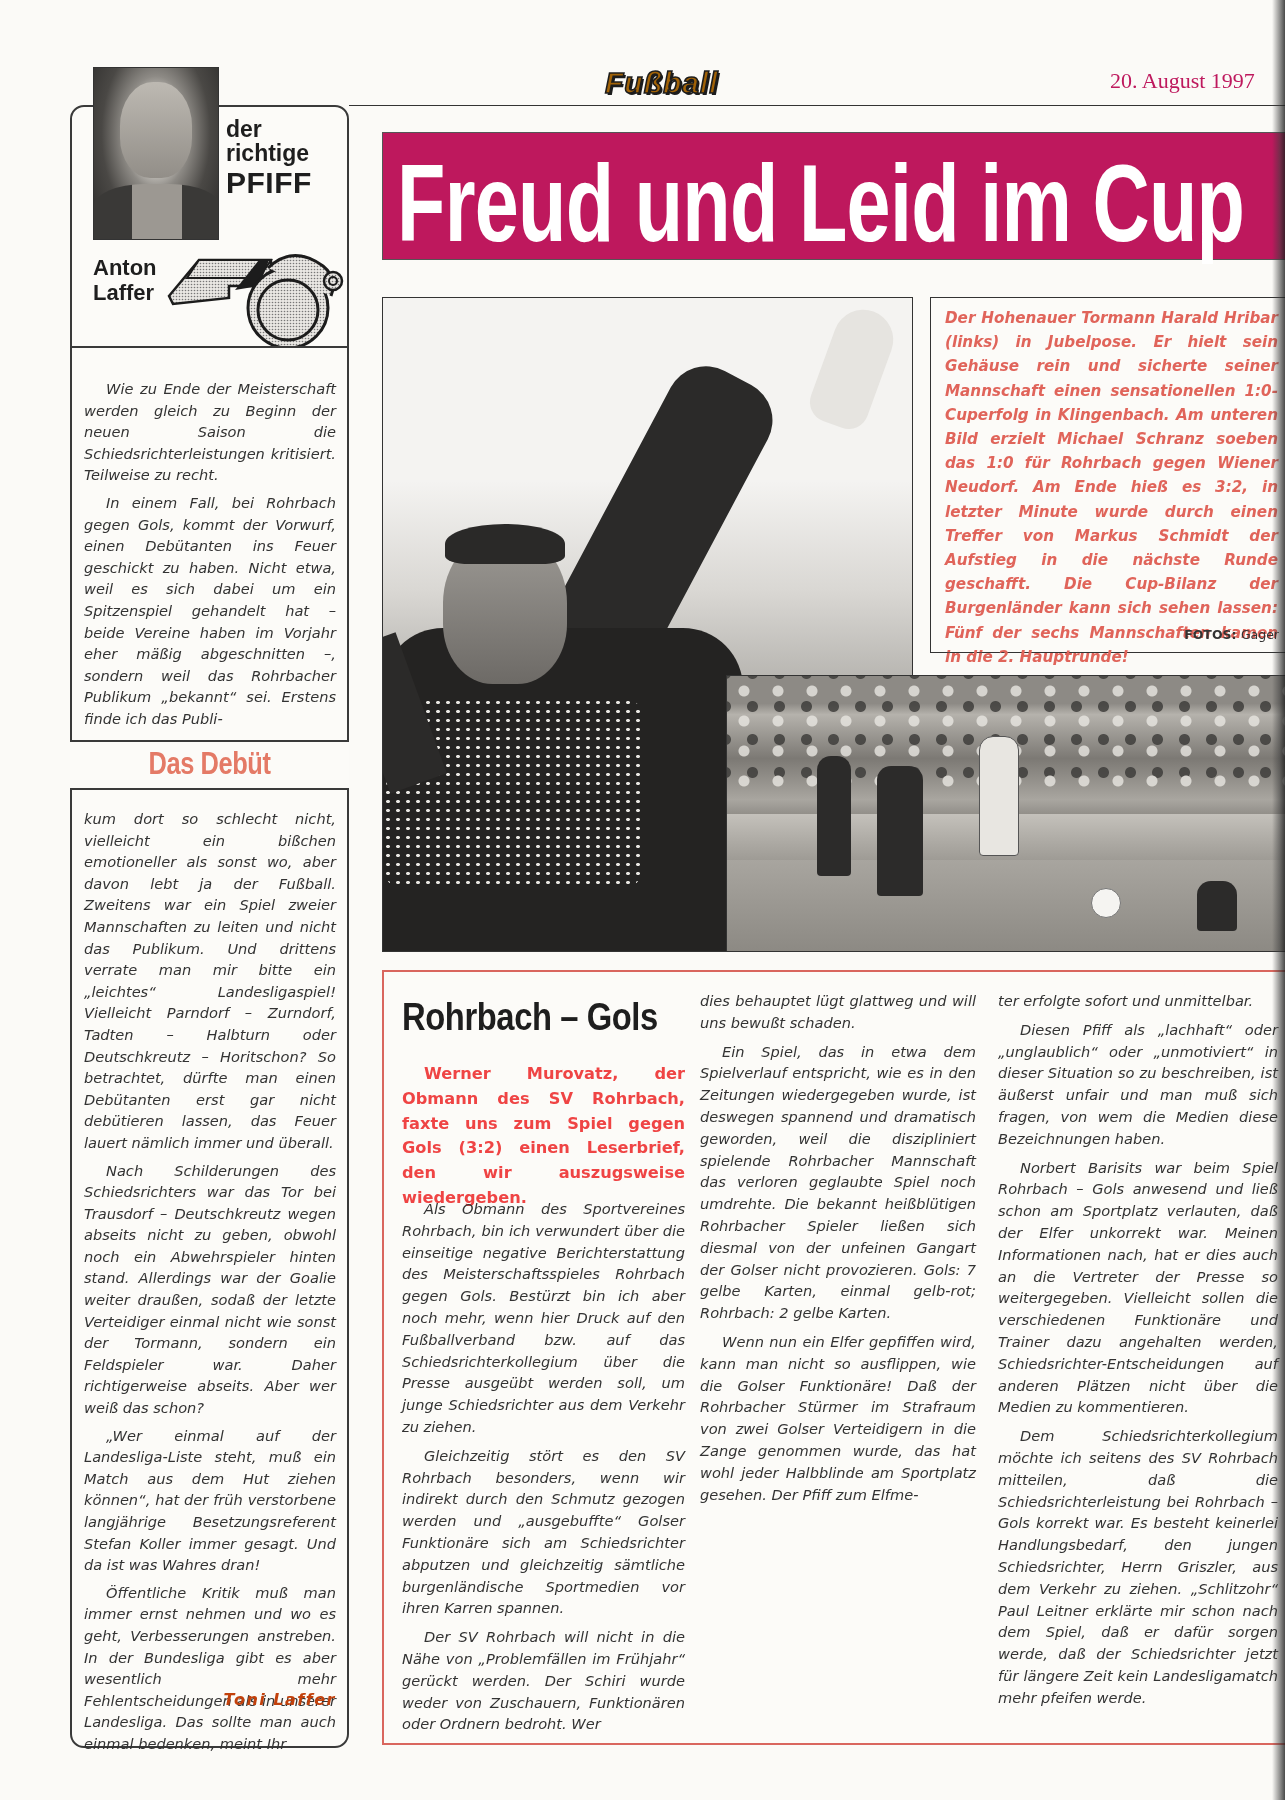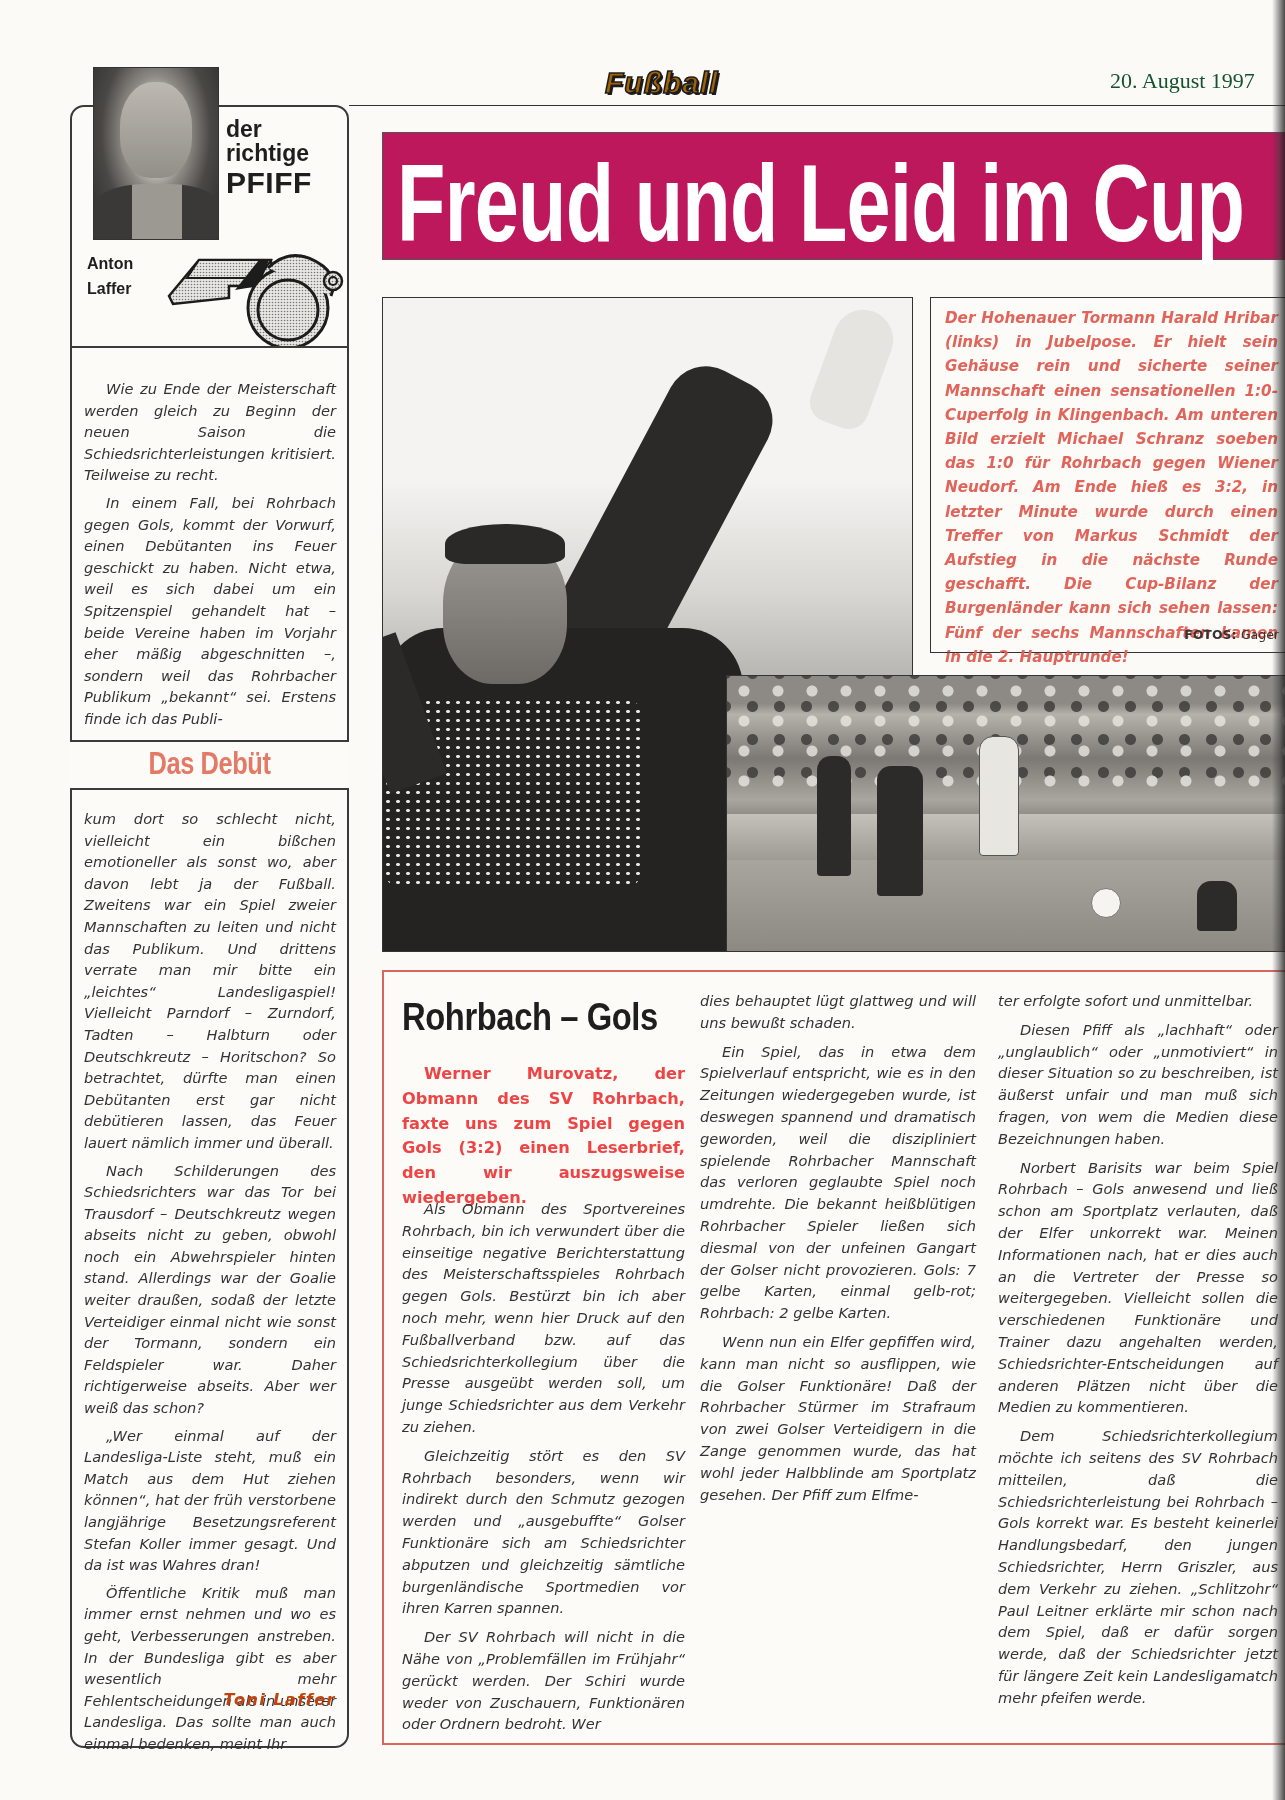--- a/index.html
+++ b/index.html
@@ -24,21 +24,21 @@
   }
   #portrait .shirt {
     position: absolute; left: 0; bottom: 0; width: 126px; height: 55px;
     background: linear-gradient(90deg, #3a3937 0 30%, #9c9892 30% 70%, #3a3937 70%);
     border-radius: 40% 40% 0 0;
   }
   .pfiff-title { left: 226px; font-family: "Liberation Sans", sans-serif; font-weight: bold; color: #1e1e1e; }
   #t-der { top: 116px; font-size: 23px; }
   #t-richtige { top: 140px; font-size: 23px; }
   #t-pfiff { top: 166px; font-size: 30px; letter-spacing: 0.5px; }
-  .author-name { left: 87px; font-family: "Liberation Sans", sans-serif; font-weight: bold; font-size: 16px; color: #1e1e1e; }
+  .author-name { left: 93px; font-family: "Liberation Sans", sans-serif; font-weight: bold; font-size: 22px; color: #1e1e1e; }
   #author-first { top: 255px; }
   #author-last { top: 280px; }
   #whistle { left: 163px; top: 238px; width: 185px; height: 110px; }
   #col-divider-1 { left: 70px; top: 346px; width: 279px; border-top: 2px solid #3a3a3a; }
 
   .col-text {
     font-family: "DejaVu Sans", sans-serif; font-style: italic; font-size: 14.6px; line-height: 21.6px;
     color: #333; text-align: justify; hyphens: manual;
   }
   .col-text p { text-indent: 22px; margin-bottom: 6px; }
@@ -52,21 +52,21 @@
   #col-text-2 { left: 84px; top: 808px; width: 252px; }
   #signature { left: 84px; top: 1690px; width: 252px; text-align: right; font-family: "DejaVu Sans", sans-serif; font-style: italic; font-weight: bold; font-size: 16px; letter-spacing: 1.5px; color: #c2410c; }
 
   
   #header-rule { left: 349px; top: 105px; width: 936px; border-top: 1.5px solid #333; }
   #section-title {
     left: 605px; top: 66px; font-family: "Liberation Sans", sans-serif; font-weight: bold; font-style: italic;
     font-size: 30px; color: #a16207; letter-spacing: 1px;
     -webkit-text-stroke: 1.6px #1c1c1c; text-shadow: 2px 2px 0 #1c1c1c;
   }
-  #issue-date { left: 1110px; top: 68px; font-family: "Liberation Serif", serif; font-size: 22px; color: #14532d; white-space: nowrap; }
+  #issue-date { left: 1110px; top: 68px; font-family: "Liberation Serif", serif; font-size: 22px; color: #be185d; white-space: nowrap; }
 
   
   #headline-banner {
     left: 382px; top: 132px; width: 903px; height: 128px;
     background: #be185d; border: 1.5px solid #555; border-right: none;
   }
   #headline-text {
     position: absolute; left: 14px; top: 10px; white-space: nowrap;
     font-family: "Liberation Sans", sans-serif; font-weight: bold; font-size: 110px; color: #fff;
     transform: scaleX(0.72); transform-origin: left top; letter-spacing: -1px; line-height: 120px;

